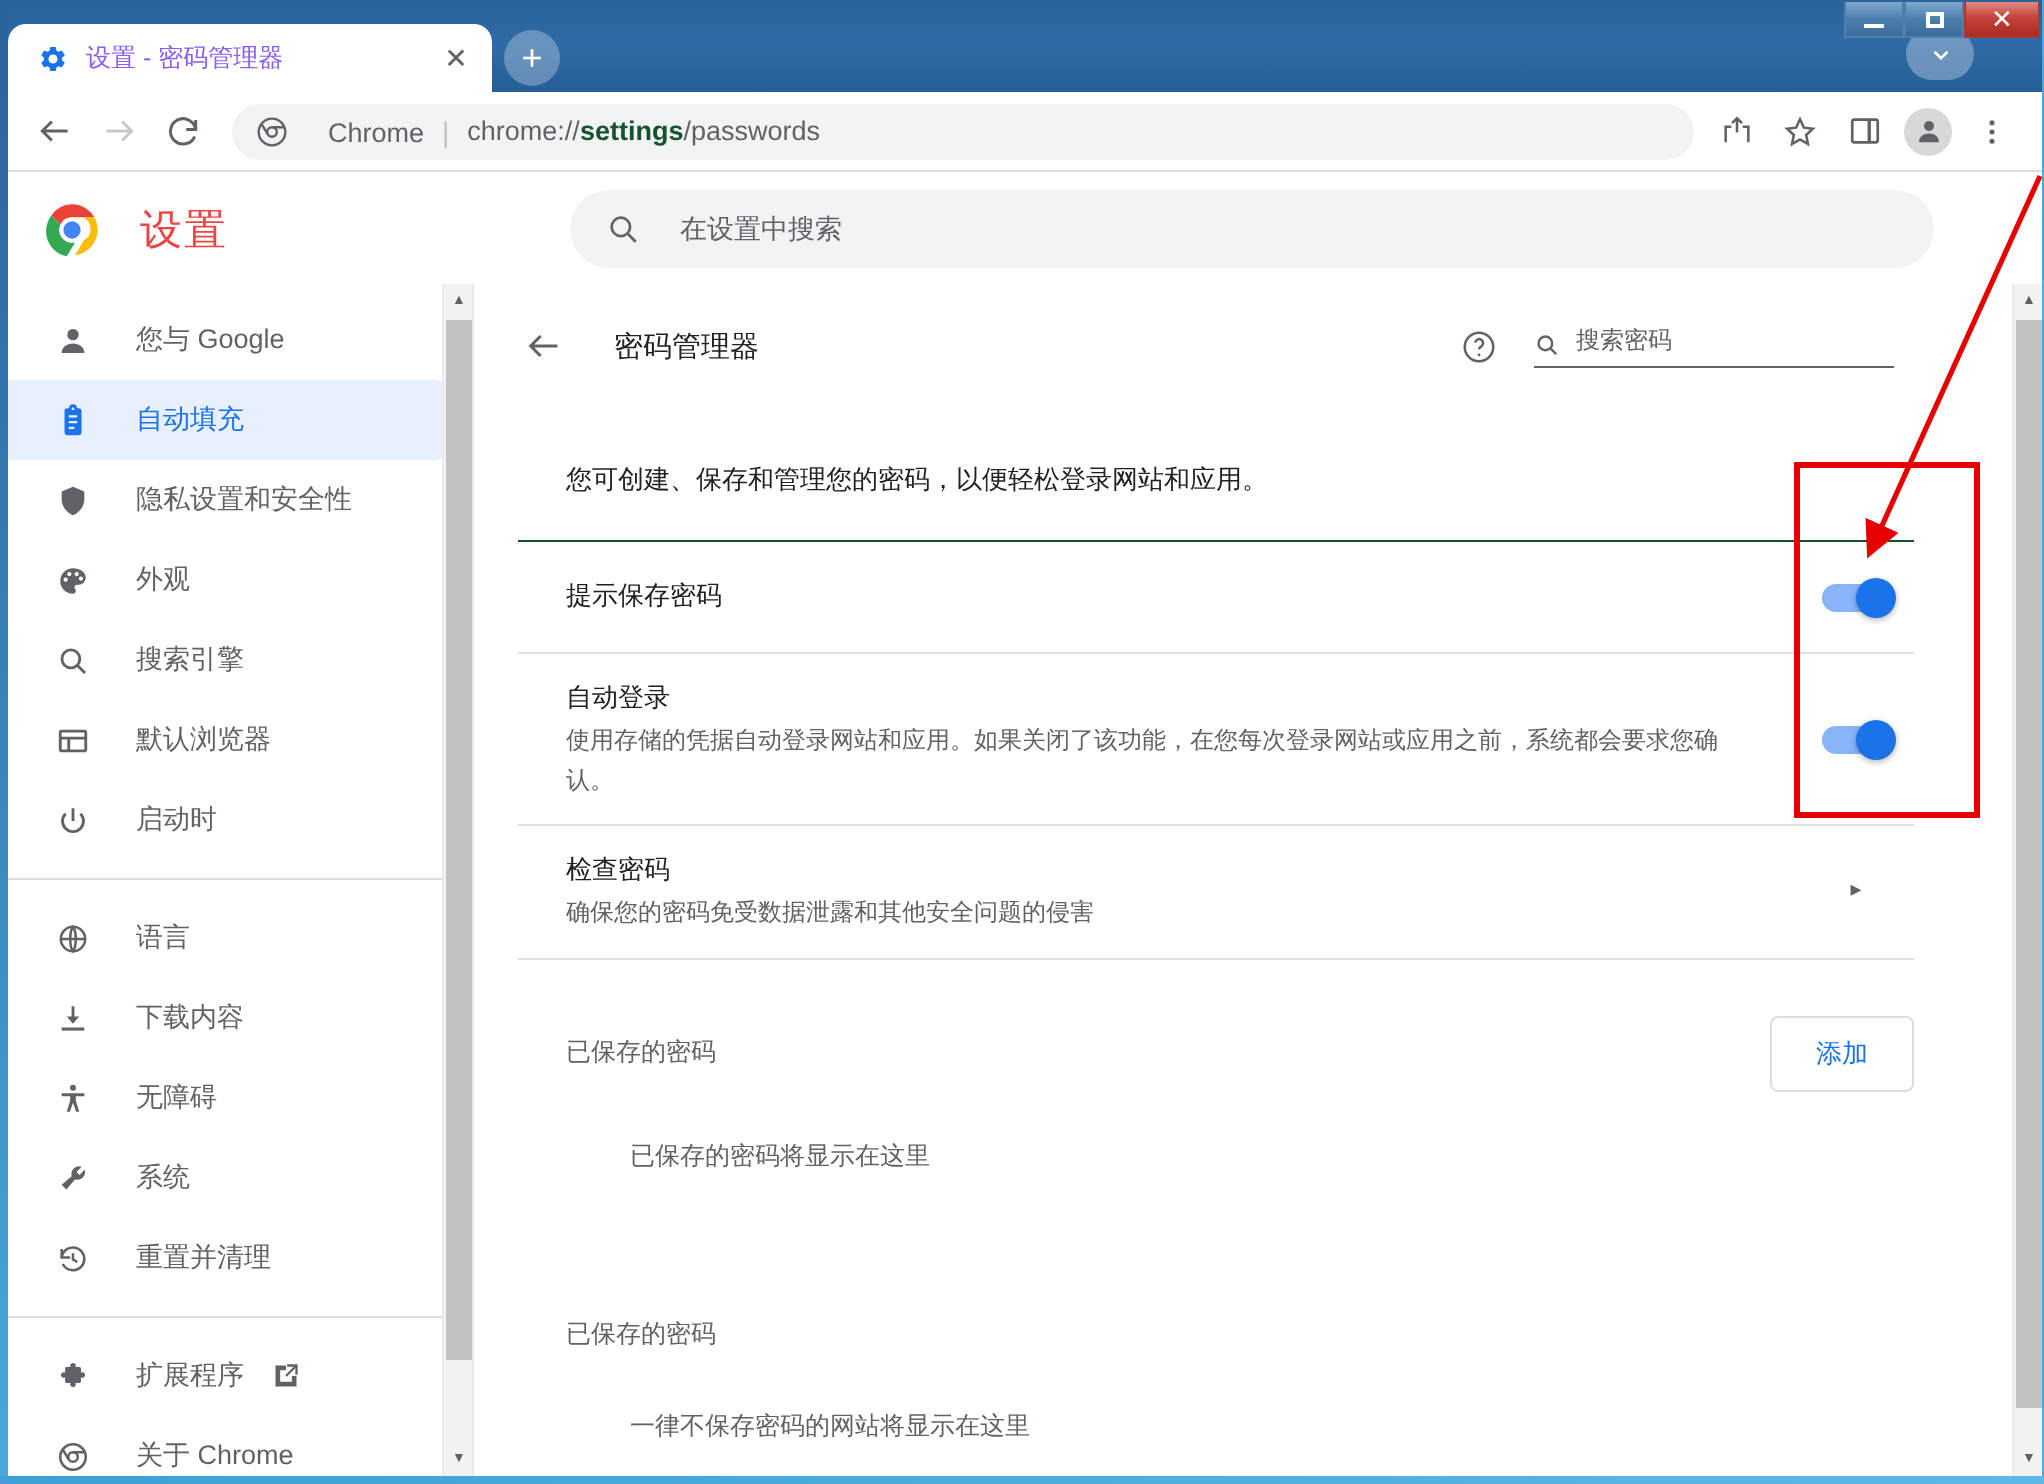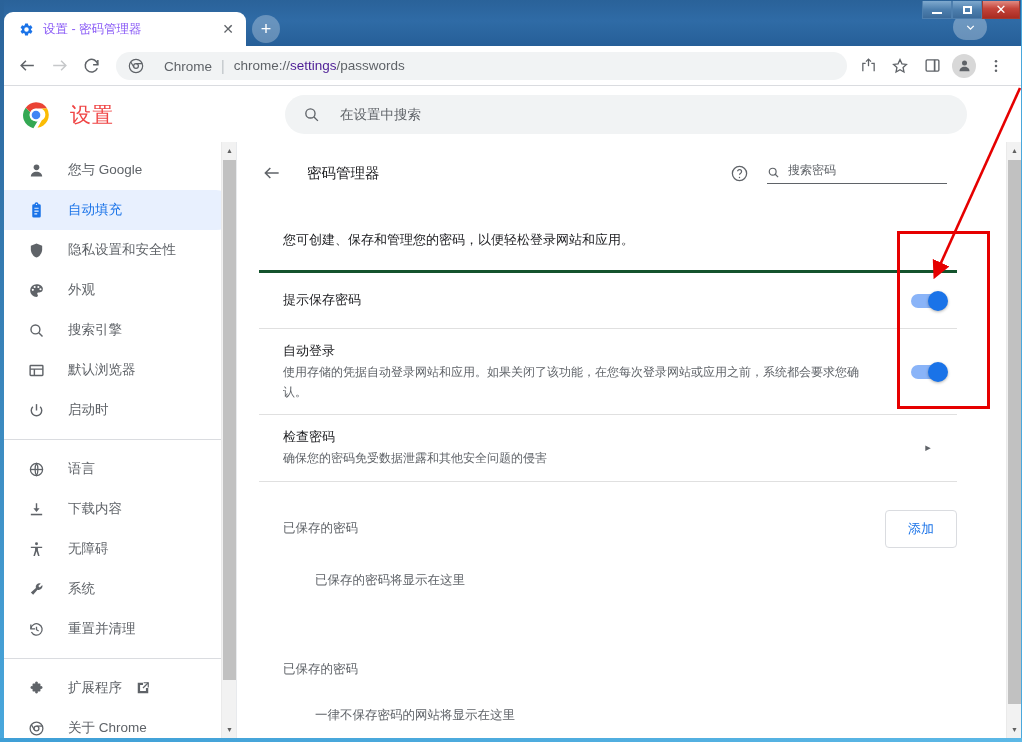--- a/index.html
+++ b/index.html
@@ -135,21 +135,21 @@
     padding: 0 12px;
     overflow: hidden;
   }
   .omnibox .chrome-badge {
     display: flex; align-items: flex-end; gap: 20px;
     flex: 0 0 auto;
   }
   .omnibox .chrome-label { font-size: 13.5px; color: #5f6368; }
   .omnibox .sep { color: #bdc1c6; margin: 0 9px; font-size: 14px; }
   .omnibox .url { font-size: 13.5px; color: #5f6368; white-space: nowrap; }
-  .omnibox .url b { color: #4c1d95; font-weight: 400; }
+  .omnibox .url b { color: #14532d; font-weight: 700; }
   .avatar-btn {
     width: 24px; height: 24px; border-radius: 50%;
     background: #d8d8d8;
     display: flex; align-items: center; justify-content: center;
     color: #5f6368;
   }
 
   
   .settings-header {
     position: absolute; left: 4px; top: 87px;
@@ -281,21 +281,21 @@
     display: flex; align-items: flex-end;
     border-bottom: 1px solid #5f6368;
     padding-bottom: 4px;
   }
   .pm-search .pms-icon { color: #5f6368; margin-right: 8px; display:flex; }
   .pm-search .pms-text { font-size: 12px; color: #5f6368; }
 
   .pm-desc {
     font-size: 13px; color: #202124;
     padding: 27px 0 21px 24px;
-    border-bottom: 3px solid #14532d;
+    border-bottom: 1px solid #14532d;
     margin-right: 50px;
   }
 
   .row {
     display: flex; align-items: center;
     padding: 0 0 0 24px;
     margin-right: 50px;
     border-bottom: 1px solid #e0e0e0;
     min-height: 56px;
   }

